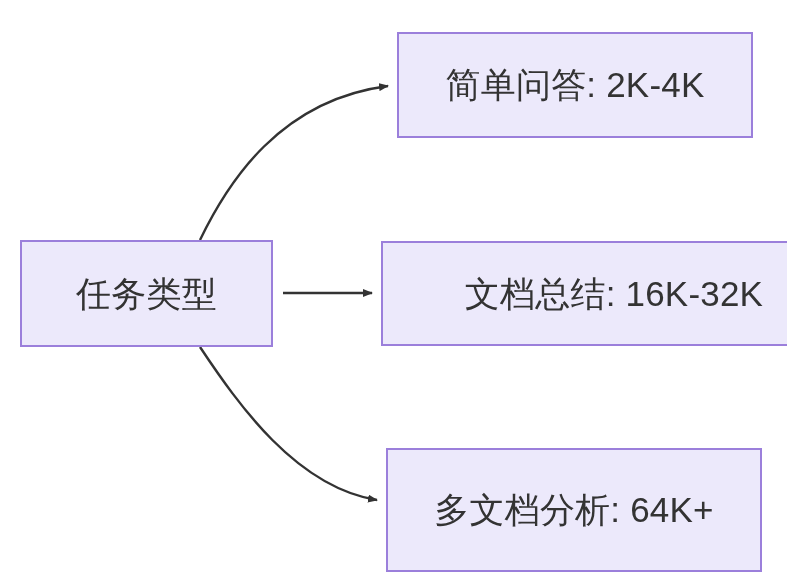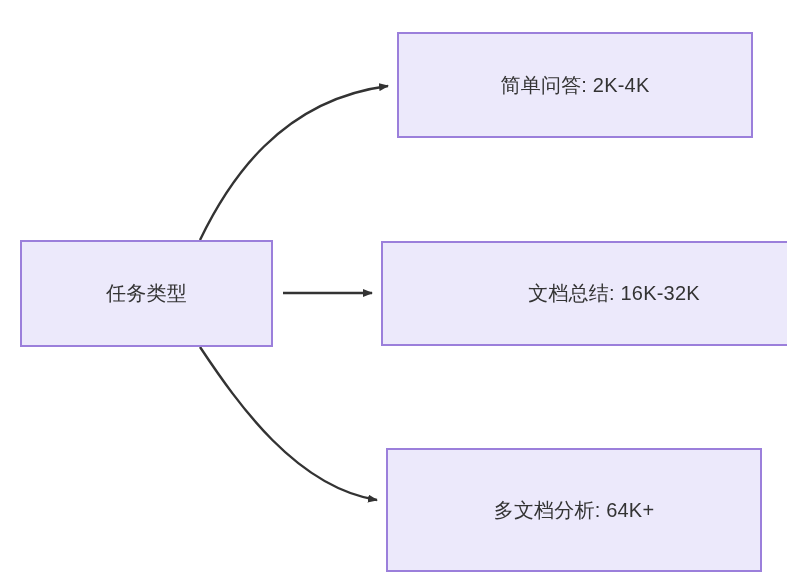--- a/index.html
+++ b/index.html
@@ -29,21 +29,21 @@
     position: absolute;
     box-sizing: border-box;
     background: #ECE9FB;
     border: 2px solid #9B7FDB;
     display: flex;
     align-items: center;
     justify-content: center;
   }
   .node-label {
     color: #333333;
-    font-size: 20px;
+    font-size: 35px;
     line-height: 1.25;
     letter-spacing: 0.2px;
     white-space: nowrap;
     text-align: center;
   }
   
   #node-source   { left: 20px;  top: 240px; width: 253px; height: 107px; }
   #node-simple   { left: 397px; top: 32px;  width: 356px; height: 106px; }
   #node-doc      { left: 381px; top: 241px; width: 442px; height: 105px; padding-left: 24px; }
   #node-multidoc { left: 386px; top: 448px; width: 376px; height: 124px; }

